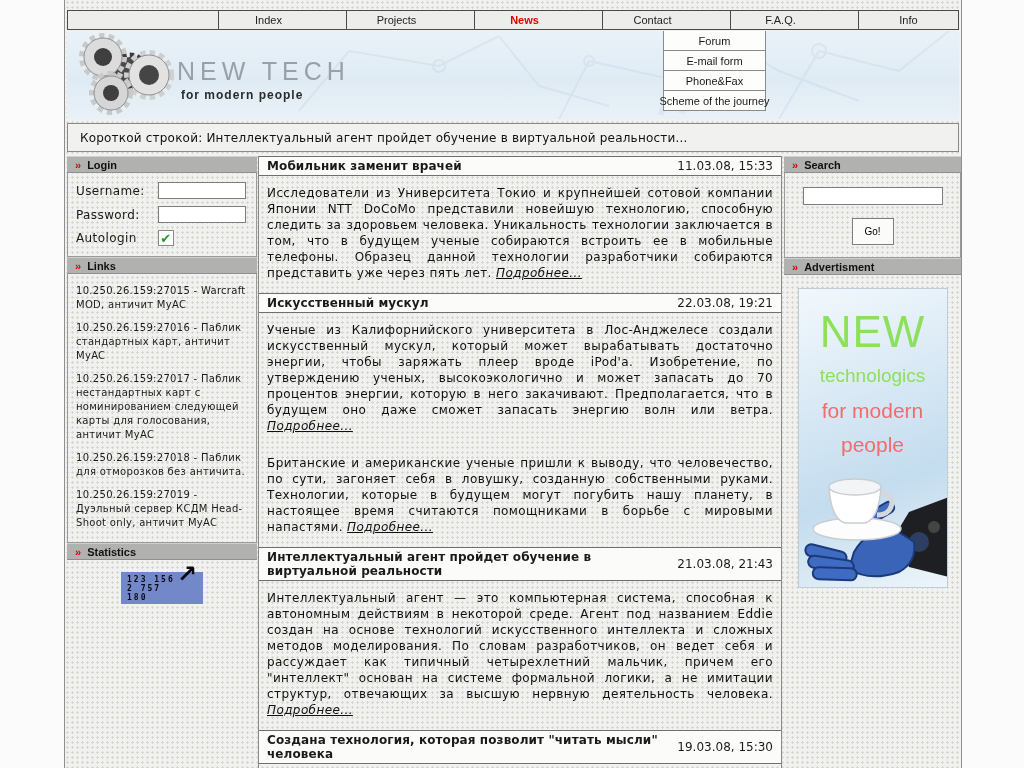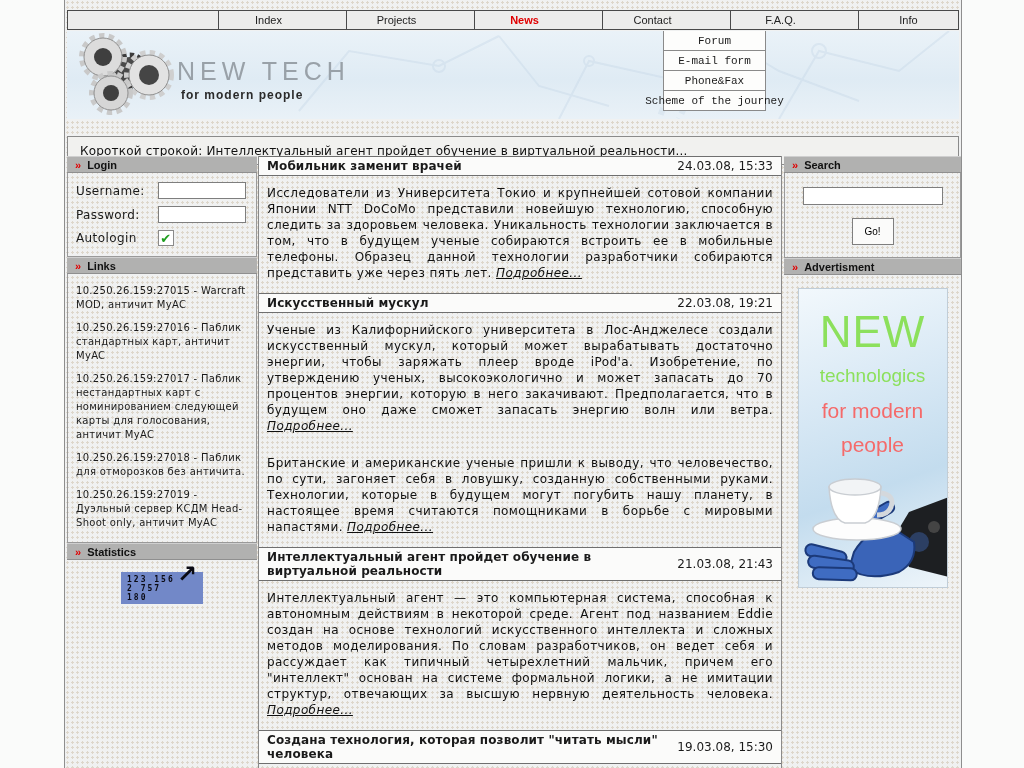--- a/index.html
+++ b/index.html
@@ -45,31 +45,31 @@
     font-family:"Liberation Sans", sans-serif; font-size:25px;
     letter-spacing:5px; color:#99a1a8; font-weight:normal;
   }
   .logo-sub {
     font-family:"Liberation Sans", sans-serif; font-size:12px; font-weight:bold;
     color:#2a2a2a; letter-spacing:1px; margin:2px 0 4px 4px;
   }
   
   .dropdown {
     position:absolute; left:598px; top:31px; width:103px;
-    font-family:Liberation Mono, monospace; font-size:11px;
+    font-family:Liberation Sans, sans-serif; font-size:11px;
     z-index:5;
   }
   .dropdown .dd-item {
     height:20px; background:#fdfdfc; border:1px solid #8a8a8a; border-top:none;
     display:flex; align-items:center; justify-content:center; cursor:pointer;
     white-space:nowrap;
   }
   
   .ticker {
-    position:absolute; left:2px; top:136px; width:892px; height:29px;
+    position:absolute; left:2px; top:123px; width:892px; height:29px;
     border:1px solid #8a8a8a; background:#f1f1ef;
     display:flex; align-items:center; padding-left:12px;
     font-size:12px; letter-spacing:.2px; color:#111;
   }
   
   .col-left  { position:absolute; left:2px;  top:156px; width:190px; }
   .col-main  { position:absolute; left:193px; top:156px; width:524px; min-height:612px;
                border-left:1px solid #8a8a8a; border-right:1px solid #8a8a8a; }
   .col-right { position:absolute; left:719px; top:156px; width:177px; }
   .sec-header {
@@ -262,21 +262,21 @@
         <span class="arrow-up">↗</span>
       </div>
     </div>
   </div>
 
   <div class="col-main">
 
     <div class="article">
       <div class="article-title">
         <span class="t">Мобильник заменит врачей</span>
-        <span class="d">24.03.08, 15:33</span>
+        <span class="d">11.03.08, 15:33</span>
       </div>
       <div class="article-body">
         <span>Исследователи из Университета Токио и крупнейшей сотовой компании Японии NTT DoCoMo представили новейшую технологию, способную следить за здоровьем человека. Уникальность технологии заключается в том, что в будущем ученые собираются встроить ее в мобильные телефоны. Образец данной технологии разработчики собираются представить уже через пять лет.</span>
         <a class="more-link">Подробнее...</a>
       </div>
     </div>
 
     <div class="article">
       <div class="article-title">
         <span class="t">Искусственный мускул</span>

